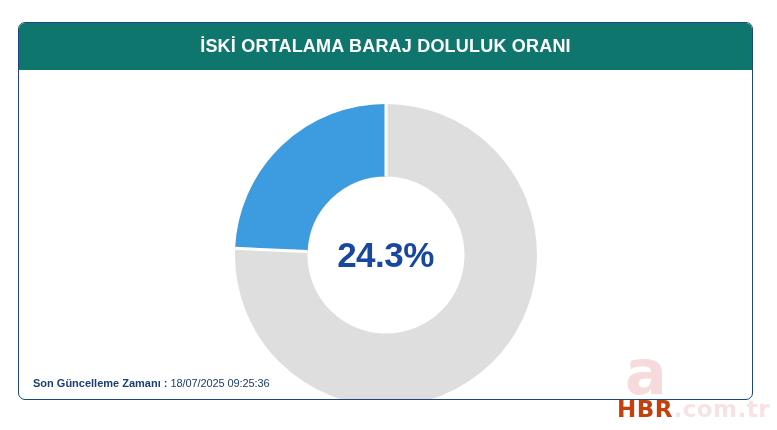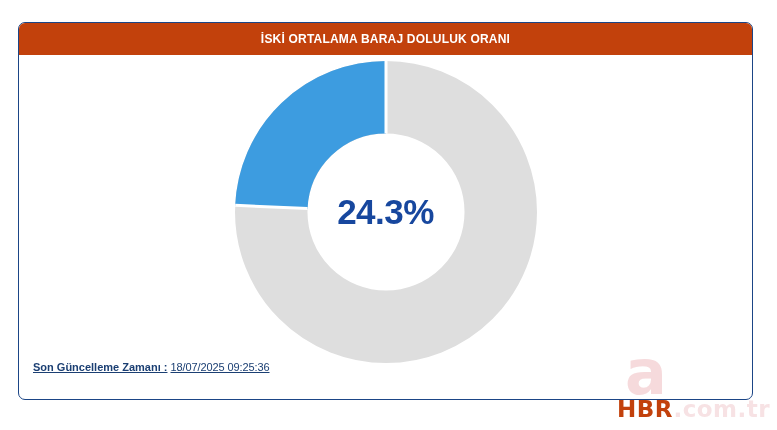--- a/index.html
+++ b/index.html
@@ -24,36 +24,37 @@
     height: 378px;
     box-sizing: border-box;
     border: 1px solid #1b4586;
     border-radius: 7px;
     background: #ffffff;
     overflow: hidden;
   }
 
   
   #card-header {
-    height: 32px;
-    background: #c2410c;
+    height: 47px;
+    background: #0f766e;
     color: #ffffff;
     display: flex;
     align-items: center;
     justify-content: center;
-    font-size: 12px;
+    font-size: 18px;
     font-weight: bold;
     letter-spacing: 0.2px;
     white-space: nowrap;
   }
 
   
   #chart-body {
     position: relative;
     height: 313px;
+    margin-top: 28px;
   }
   #donut-chart {
     position: absolute;
     left: 50%;
     top: 50%;
     transform: translate(-50%, -50%);
     width: 302px;
     height: 302px;
   }
   #donut-center-value {
@@ -67,29 +68,28 @@
     letter-spacing: -0.5px;
     white-space: nowrap;
     pointer-events: none;
   }
 
   
   #card-footer {
     position: absolute;
     left: 0;
     right: 0;
-    bottom: 16px;
+    bottom: 0;
     height: 32px;
     display: flex;
     align-items: center;
     padding-left: 14px;
     font-size: 11px;
     color: #1b3f73;
     white-space: nowrap;
-    text-decoration: underline;
   }
   #update-time-label {
     font-weight: bold;
     margin-right: 3px;
   }
   #update-time-value {
     font-weight: normal;
     letter-spacing: -0.1px;
   }
 

